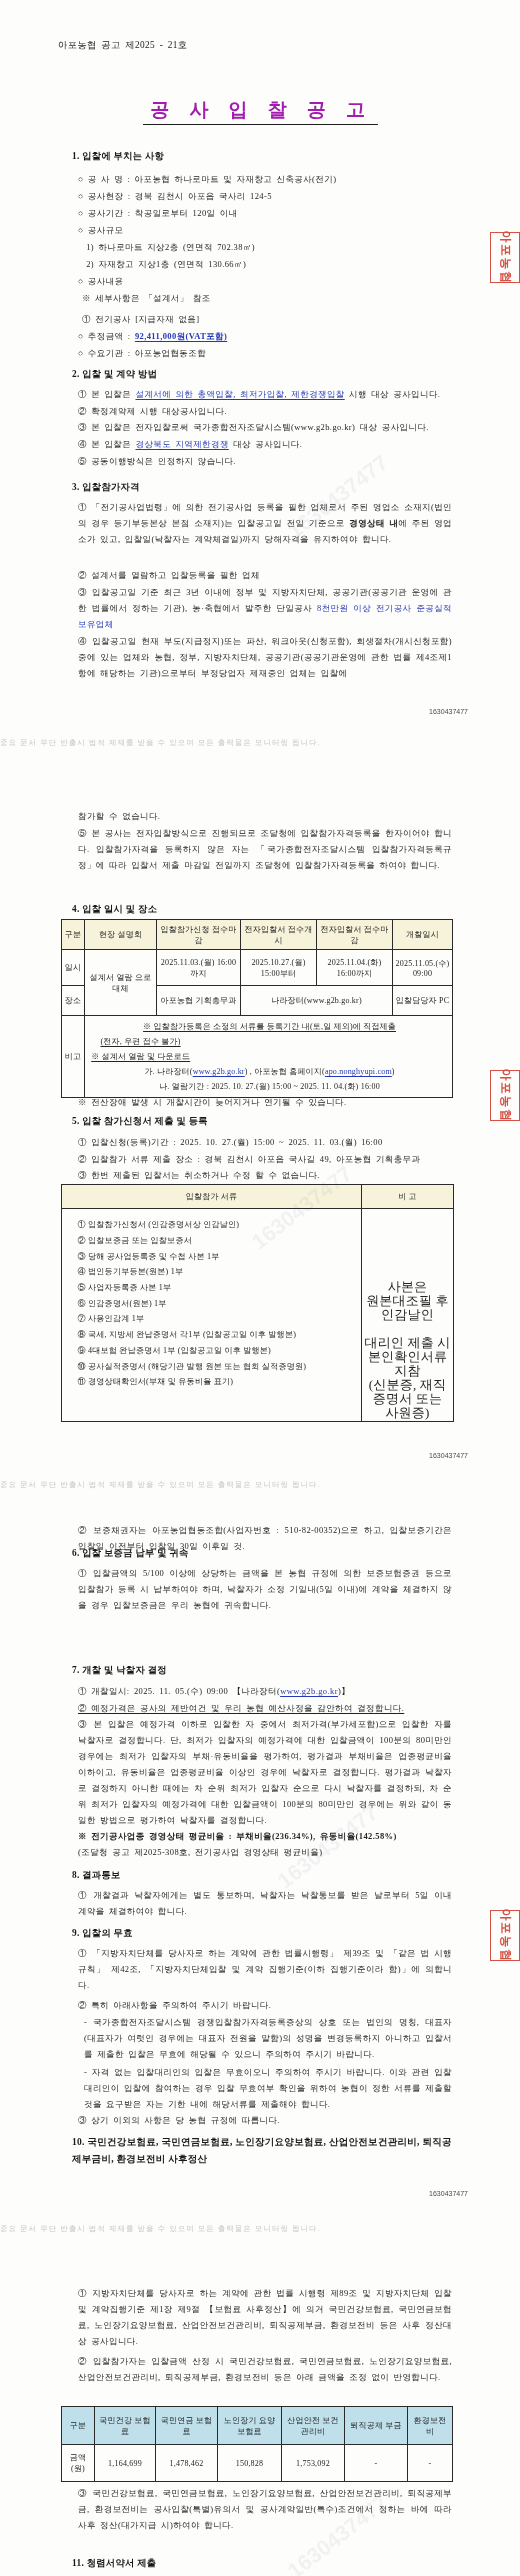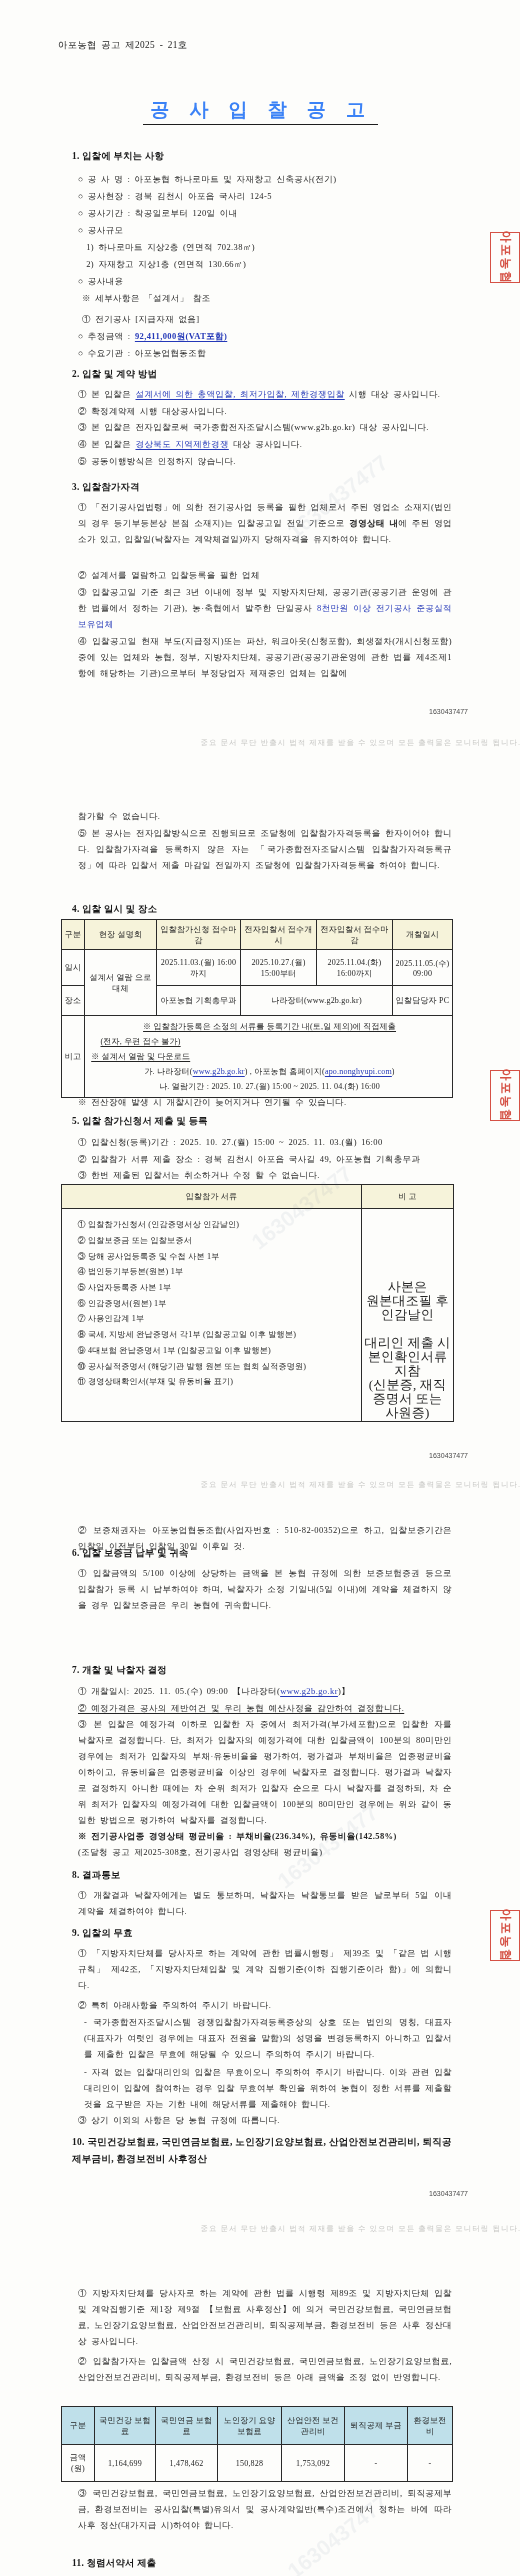--- a/index.html
+++ b/index.html
@@ -6,24 +6,24 @@
   .page{position:relative;width:521px;height:3691px;margin:0 auto;background:#fdfdfb;
         font-family:"Liberation Serif","DejaVu Serif",serif;color:#242424;overflow:hidden}
   .abs{position:absolute}
   .h{font-family:Liberation Serif, serif;font-weight:bold;font-size:9.3px;
      letter-spacing:0.3px;color:#191919;white-space:nowrap}
   .p{font-size:8.5px;line-height:16px;letter-spacing:0.4px;word-spacing:1.8px;text-align:justify}
   .ln{font-size:8.5px;line-height:17px;letter-spacing:0.4px;word-spacing:1.8px;white-space:nowrap}
   .blue{color:#2438b8}
   .ul{text-decoration:underline;text-underline-offset:1.5px}
   .b{font-weight:700}
-  .title{font-size:19px;font-weight:700;letter-spacing:7.7px;color:#3b82f6;
+  .title{font-size:19px;font-weight:700;letter-spacing:7.7px;color:#a21caf;
          border-bottom:1.5px solid #1d1d1d;padding:0 5.2px 4.1px 7.2px;white-space:nowrap}
   .wm{color:#c7c7c5;font-size:7.5px;letter-spacing:1px;white-space:nowrap;
-      font-family:"Liberation Sans",sans-serif;text-align:right;width:100%}
+      font-family:"Liberation Sans",sans-serif;text-align:left;width:100%}
   .pid{color:#4a4a4a;font-size:7px;font-family:"Liberation Sans",sans-serif;text-align:right;width:93px}
   .diag{color:#3a4f7a;opacity:.06;font-size:21.6px;font-family:"Liberation Sans",sans-serif;
         transform:rotate(-38deg);white-space:nowrap;font-weight:700}
   .stampbox{width:28px;height:49px;border:1.5px solid #d03a2c;color:#d03a2c;opacity:.88;
             display:flex;align-items:center;justify-content:center;background:rgba(255,255,255,0)}
   .stampbox .vt{transform:rotate(90deg);white-space:nowrap;font-size:12px;font-weight:800;
             font-family:"Liberation Sans","DejaVu Sans",sans-serif;letter-spacing:1.5px}
   table.tb{border-collapse:collapse;table-layout:fixed;font-size:8px;letter-spacing:0.2px}
   table.tb td,table.tb th{border:1px solid #2a2a2a;text-align:center;vertical-align:middle;
         padding:1px 2.1px;font-weight:normal;color:#242424}

